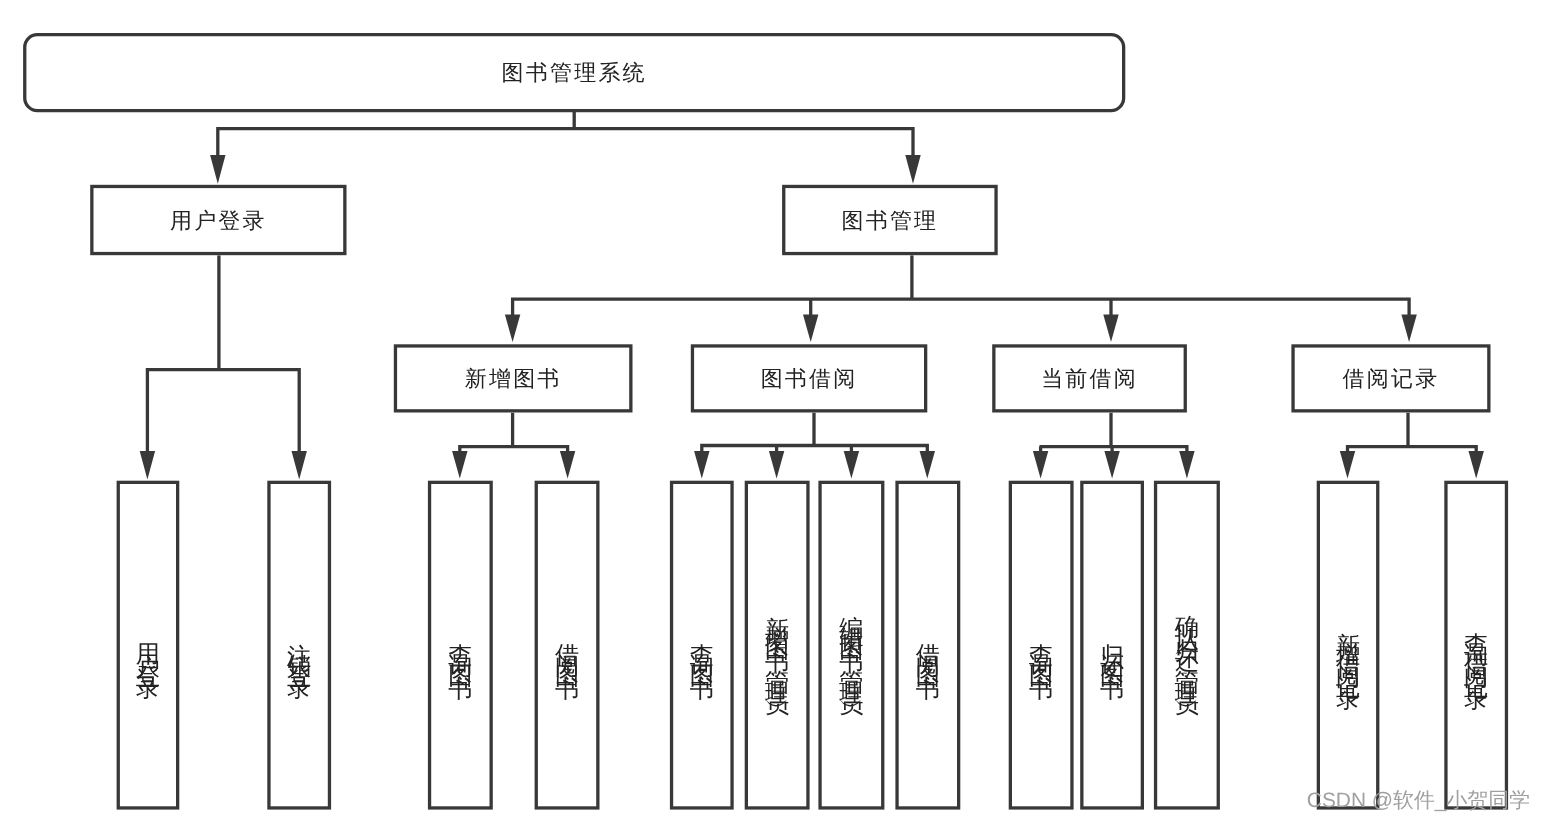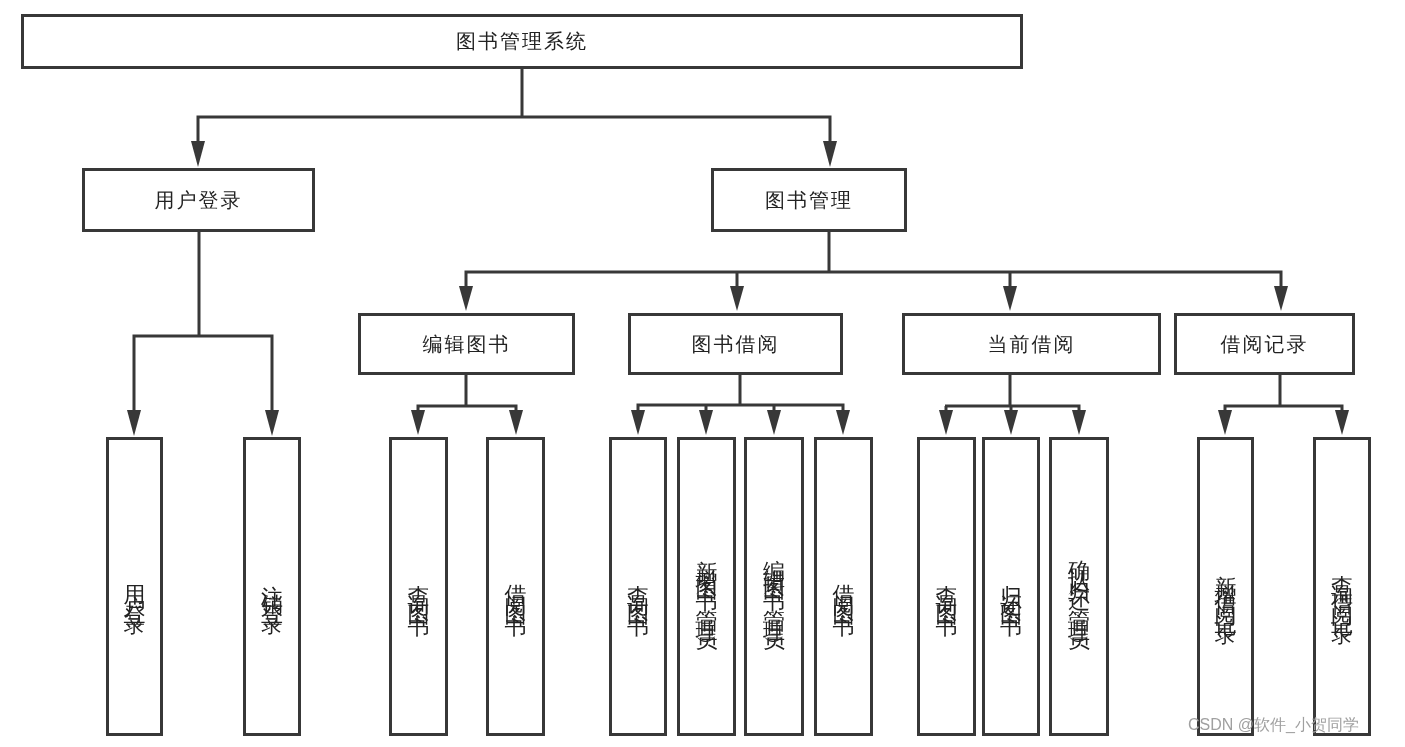--- a/index.html
+++ b/index.html
@@ -49,46 +49,46 @@
   }
   .v-label {
     writing-mode: vertical-rl;
     text-orientation: mixed;
     font-size: 22px;
     letter-spacing: 10px;
     line-height: 1;
     color: #222222;
   }
   
-  .n-root   { left: 21px;   top: 14px;  width: 1002px; height: 55px; }
+  .n-root   { left: 21px;   top: 30px;  width: 1002px; height: 72px; border-radius: 13px; }
   .n-l2-0   { left: 82px;   top: 168px; width: 233px;  height: 64px; }
   .n-l2-1   { left: 711px;  top: 168px; width: 196px;  height: 64px; }
   .n-l3-0   { left: 358px;  top: 313px; width: 217px;  height: 62px; }
   .n-l3-1   { left: 628px;  top: 313px; width: 215px;  height: 62px; }
-  .n-l3-2   { left: 902px;  top: 313px; width: 259px;  height: 62px; }
+  .n-l3-2   { left: 902px;  top: 313px; width: 177px;  height: 62px; }
   .n-l3-3   { left: 1174px; top: 313px; width: 181px;  height: 62px; }
   .leaf     { top: 437px; height: 299px; }
   .n-a0 { left: 106px;  width: 57px; }
   .n-a1 { left: 243px;  width: 58px; }
   .n-b0 { left: 389px;  width: 59px; }
   .n-b1 { left: 486px;  width: 59px; }
   .n-c0 { left: 609px;  width: 58px; }
   .n-c1 { left: 677px;  width: 59px; }
   .n-c2 { left: 744px;  width: 60px; }
   .n-c3 { left: 814px;  width: 59px; }
   .n-d0 { left: 917px;  width: 59px; }
   .n-d1 { left: 982px;  width: 58px; }
   .n-d2 { left: 1049px; width: 60px; }
   .n-e0 { left: 1197px; width: 57px; }
   .n-e1 { left: 1313px; width: 58px; }
   .watermark {
     position: absolute;
     left: 1188px;
     top: 715px;
-    font-size: 16px;
+    font-size: 19px;
     color: #a0a0a0;
     white-space: nowrap;
     z-index: 10;
   }
 </style>
 </head>
 <body>
 
 <div class="stage">
 
@@ -147,21 +147,21 @@
   </div>
 
   <div class="node n-l2-0">
     <span class="h-label">用户登录</span>
   </div>
   <div class="node n-l2-1">
     <span class="h-label">图书管理</span>
   </div>
 
   <div class="node n-l3-0">
-    <span class="h-label">编辑图书</span>
+    <span class="h-label">新增图书</span>
   </div>
   <div class="node n-l3-1">
     <span class="h-label">图书借阅</span>
   </div>
   <div class="node n-l3-2">
     <span class="h-label">当前借阅</span>
   </div>
   <div class="node n-l3-3">
     <span class="h-label">借阅记录</span>
   </div>

